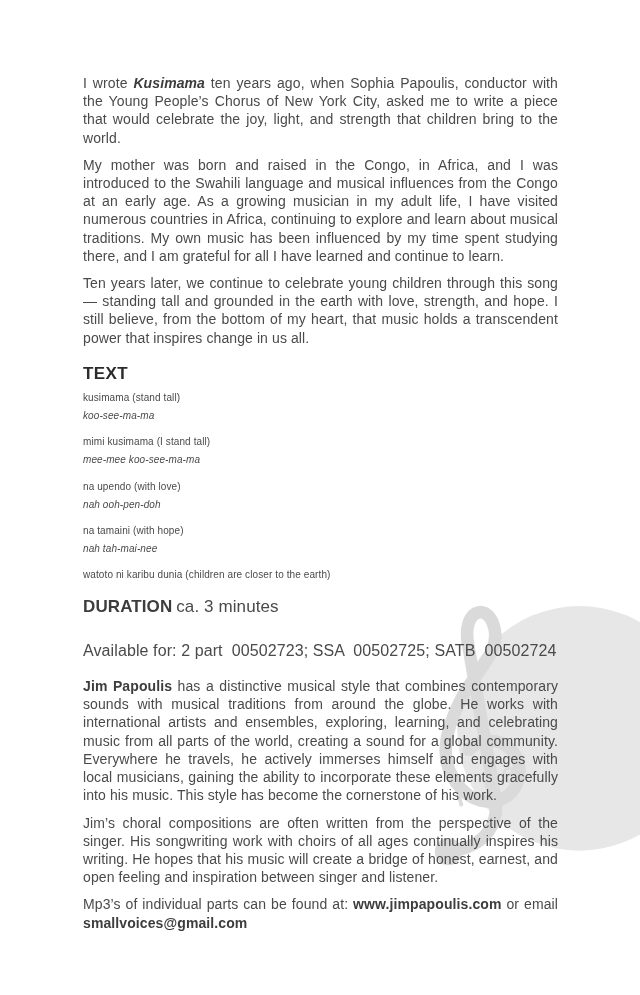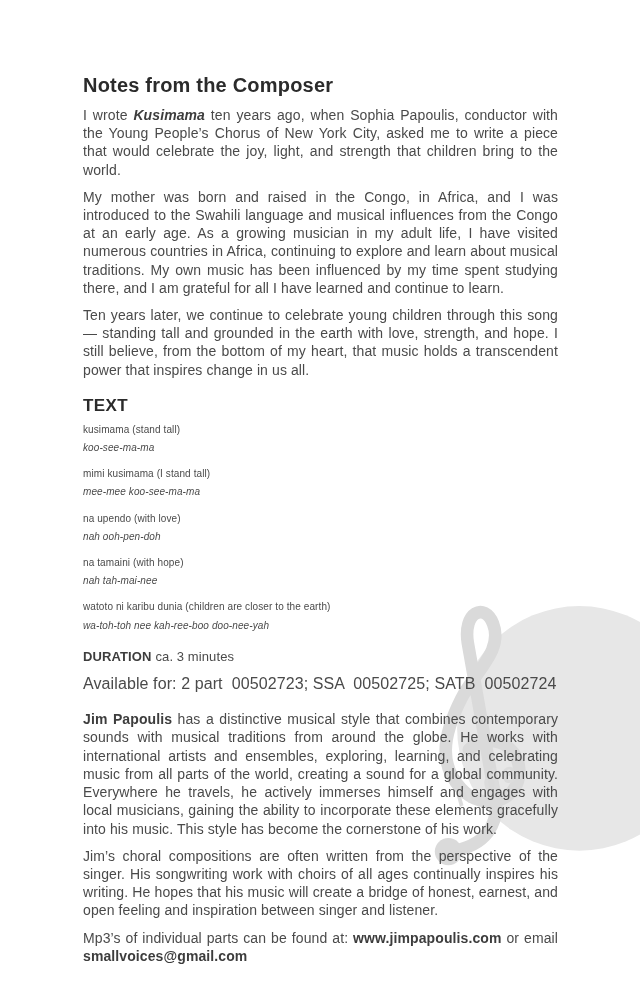--- a/index.html
+++ b/index.html
@@ -54,23 +54,23 @@
   }
   .stanza { margin: 0 0 8px 0; }
   .stanza .lyric,
   .stanza .pron {
     font-size: 10px;
     line-height: 18.2px;
     letter-spacing: 0.1px;
   }
   .stanza .pron { font-style: italic; }
   .duration-line {
-    font-size: 13px;
+    font-size: 17px;
     line-height: 18.2px;
-    margin: 13px 0 9px 0;
+    margin: 13px 0 26px 0;
     letter-spacing: 0.1px;
   }
   .duration-line .value { margin-left: 4px; }
   .availability-line {
     font-size: 16px;
     line-height: 18.2px;
     margin: 0 0 17px 0;
     white-space: pre-wrap;
     letter-spacing: 0.1px;
   }
@@ -106,21 +106,20 @@
     <circle cx="190" cy="158" r="126" fill="#e7e7e7"></circle>
     <g fill="none" stroke="#dadada" stroke-width="13" stroke-linecap="round">
       <path d="M 55 285 C 95 280, 108 255, 103 228 L 75 70 C 70 38, 92 28, 101 50 C 112 78, 82 100, 68 128 C 48 168, 46 196, 68 220 C 92 246, 130 232, 128 200 C 126 172, 94 162, 76 180"></path>
     </g>
     <circle cx="55" cy="285" r="14" fill="#dadada"></circle>
   </svg>
   <div class="watermark-text">n.de</div>
 
   <div class="content">
 
-    <h1 class="doc-title">Notes from the Composer</h1>
 
     <p class="para"><span>I wrote </span><span class="seg-bi">Kusimama</span><span> ten years ago, when Sophia Papoulis, conductor with the Young People’s Chorus of New York City, asked me to write a piece that would celebrate the joy, light, and strength that children bring to the world.</span></p>
 
     <p class="para"><span>My mother was born and raised in the Congo, in Africa, and I was introduced to the Swahili language and musical influences from the Congo at an early age. As a growing musician in my adult life, I have visited numerous countries in Africa, continuing to explore and learn about musical traditions. My own music has been influenced by my time spent studying there, and I am grateful for all I have learned and continue to learn.</span></p>
 
     <p class="para gap-after"><span>Ten years later, we continue to celebrate young children through this song — standing tall and grounded in the earth with love, strength, and hope. I still believe, from the bottom of my heart, that music holds a transcendent power that inspires change in us all.</span></p>
 
     <div class="text-section">
       <h2 class="text-heading">TEXT</h2>
 
@@ -139,21 +138,20 @@
         <div class="pron">nah ooh-pen-doh</div>
       </div>
 
       <div class="stanza">
         <div class="lyric">na tamaini (with hope)</div>
         <div class="pron">nah tah-mai-nee</div>
       </div>
 
       <div class="stanza">
         <div class="lyric">watoto ni karibu dunia (children are closer to the earth)</div>
-        <div class="pron">wa-toh-toh nee kah-ree-boo doo-nee-yah</div>
       </div>
     </div>
 
     <p class="duration-line">
       <span class="seg-b">DURATION</span><span class="value">ca. 3 minutes</span>
     </p>
 
     <p class="availability-line">Available for: 2 part  00502723; SSA  00502725; SATB  00502724</p>
 
     <p class="para"><span class="seg-b">Jim Papoulis</span><span> has a distinctive musical style that combines contemporary sounds with musical traditions from around the globe. He works with international artists and ensembles, exploring, learning, and celebrating music from all parts of the world, creating a sound for a global community. Everywhere he travels, he actively immerses himself and engages with local musicians, gaining the ability to incorporate these elements gracefully into his music. This style has become the cornerstone of his work.</span></p>

